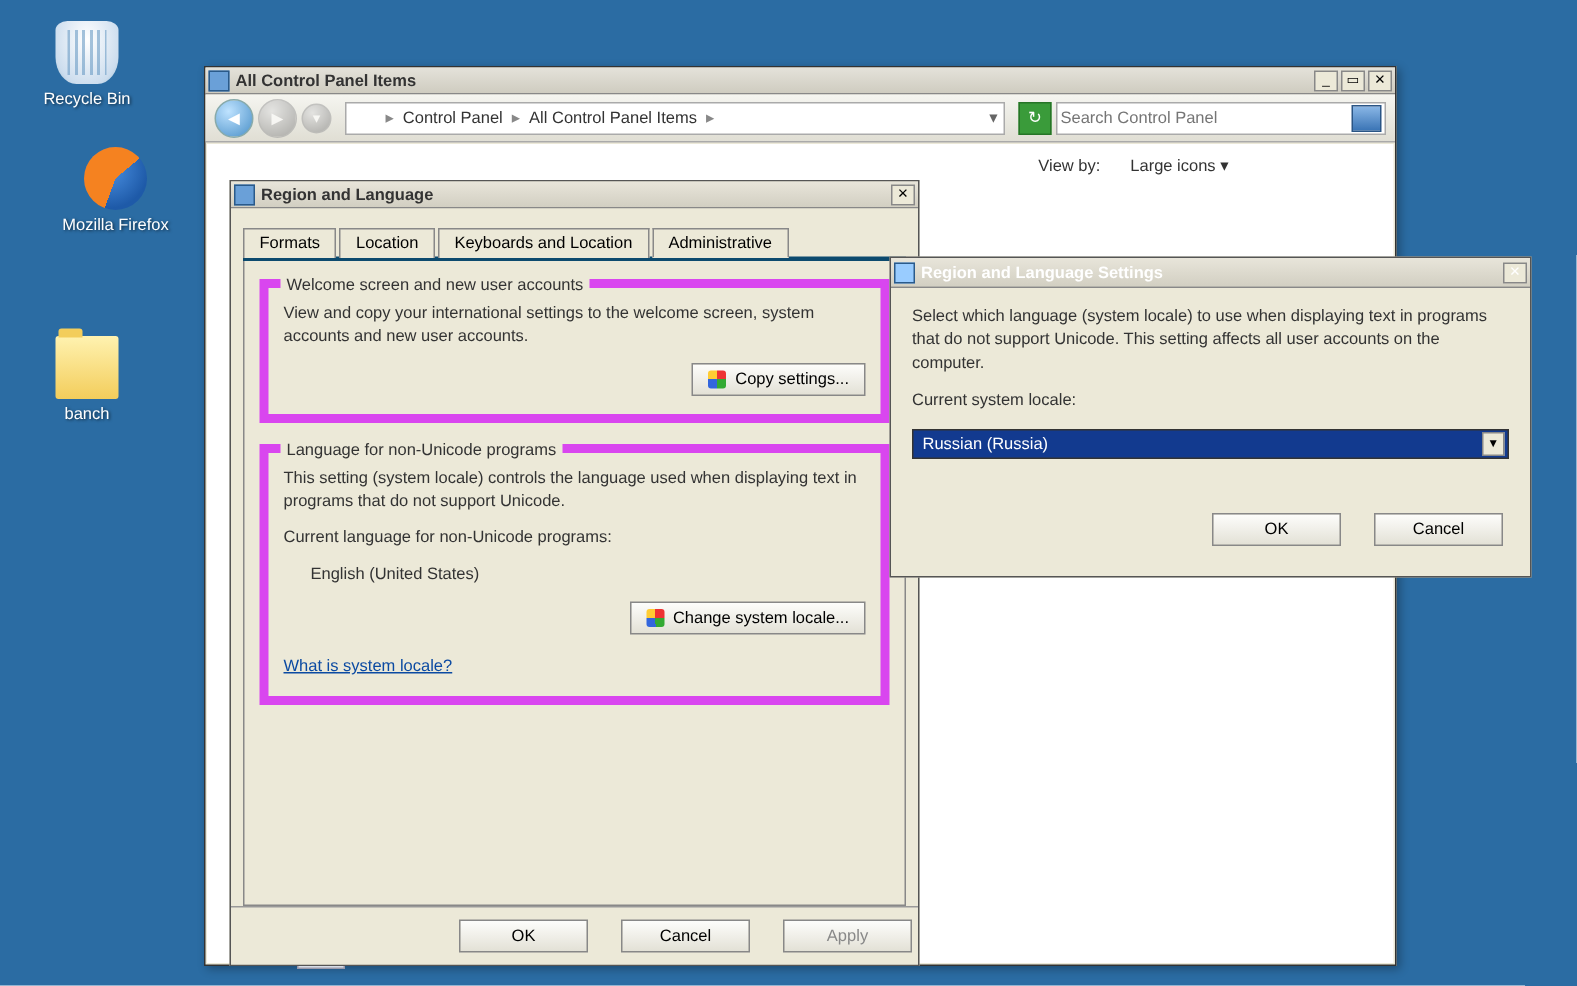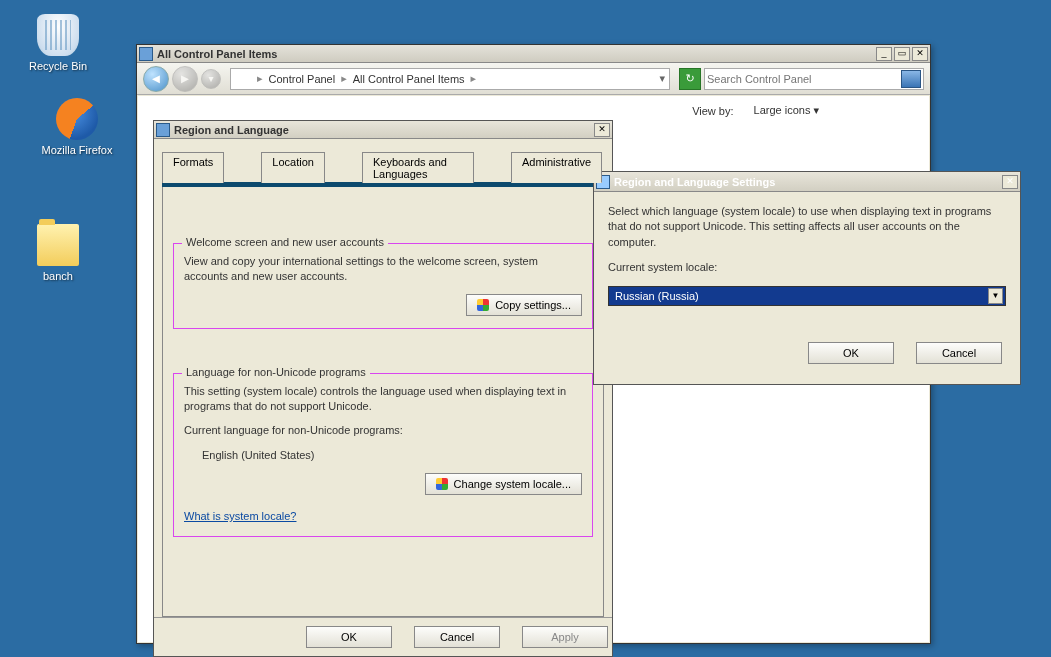--- a/index.html
+++ b/index.html
@@ -34,25 +34,25 @@
 .exp-body { background:#fff; position:absolute; left:1px; right:1px; top:51px; bottom:1px; padding:10px 20px; }
 .viewby{position:absolute; right:110px; top:8px; display:flex; align-items:center; gap:20px; color:#333;}
 .cp-items{margin-top:290px;}
 .cp-item{display:flex; align-items:center; gap:18px; padding:10px 0 10px 40px; color:#1a3e7a; font-weight:bold; cursor:pointer;}
 .cp-item .cpico{width:32px;height:32px;}
 
 
 .dlg { position:absolute; background:#ece9d8; border:1px solid #555; }
 .dlg .titlebar{background:linear-gradient(#e8e5da,#d2cfc2);}
 .dlg-body{padding:6px 8px 0; background:#ece9d8;}
-.tabs{display:flex; border-bottom:5px solid #0c4a6e; margin-top:6px;gap:35px;}
+.tabs{display:flex; border-bottom:3px solid #0c4a6e; margin-top:6px;}
 .tab{padding:3px 10px; border:1px solid #888; border-bottom:none; background:#ece9d8; margin-right:2px; position:relative; top:1px; cursor:pointer;}
 .tab.active{background:#ece9d8; border-bottom:1px solid #ece9d8; font-weight:normal; z-index:2;}
 .tabpane{background:#ece9d8; padding:12px 10px; border:1px solid #888; border-top:none; height:430px; position:relative;}
-.group{border:1px solid #d946ef; padding:10px 10px 12px; margin-bottom:14px; position:relative;margin-top:44px;}
+.group{border:6px solid #d946ef; padding:10px 10px 12px; margin-bottom:14px; position:relative;}
 .group .legend{position:absolute; top:-8px; left:8px; background:#ece9d8; padding:0 4px; color:#333;}
 .group p{color:#333; margin-bottom:10px; line-height:1.35;}
 .link{color:#0b4aa2; text-decoration:underline; cursor:pointer;}
 .btnrow{display:flex; justify-content:flex-end; gap:22px; padding:8px 4px;}
 .wbtn{min-width:86px; height:22px; background:linear-gradient(#fdfdfb,#e3e1d6); border:1px solid #888; padding:0 10px; display:inline-flex; align-items:center; justify-content:center; gap:6px; cursor:pointer;}
 .wbtn .shield{width:12px;height:12px;background:conic-gradient(#e33 0 90deg,#3a3 90deg 180deg,#36d 180deg 270deg,#fc3 270deg 360deg); border-radius:2px;}
 .dlg-buttons{border-top:1px solid #999; background:#ece9d8;}
 
 
 .locale-title{background:linear-gradient(#3a6fbf,#1d468f); color:#fff; height:20px;}
@@ -157,21 +157,21 @@
 <div class="dlg" style="left:153px;top:120px;width:460px;">
   <div class="titlebar">
     <div class="ticon"></div>
     <div class="ttext">Region and Language</div>
     <div class="tbtn">✕</div>
   </div>
   <div class="dlg-body">
     <div class="tabs">
       <div class="tab">Formats</div>
       <div class="tab">Location</div>
-      <div class="tab">Keyboards and Languages</div>
+      <div class="tab">Keyboards and Location</div>
       <div class="tab active">Administrative</div>
     </div>
     <div class="tabpane">
       <div class="group">
         <div class="legend">Welcome screen and new user accounts</div>
         <p>View and copy your international settings to the welcome screen, system accounts and new user accounts.</p>
         <div style="text-align:right;"><button class="wbtn">
               <span class="shield"></span>
               <span>Copy settings...</span>
             </button></div>

